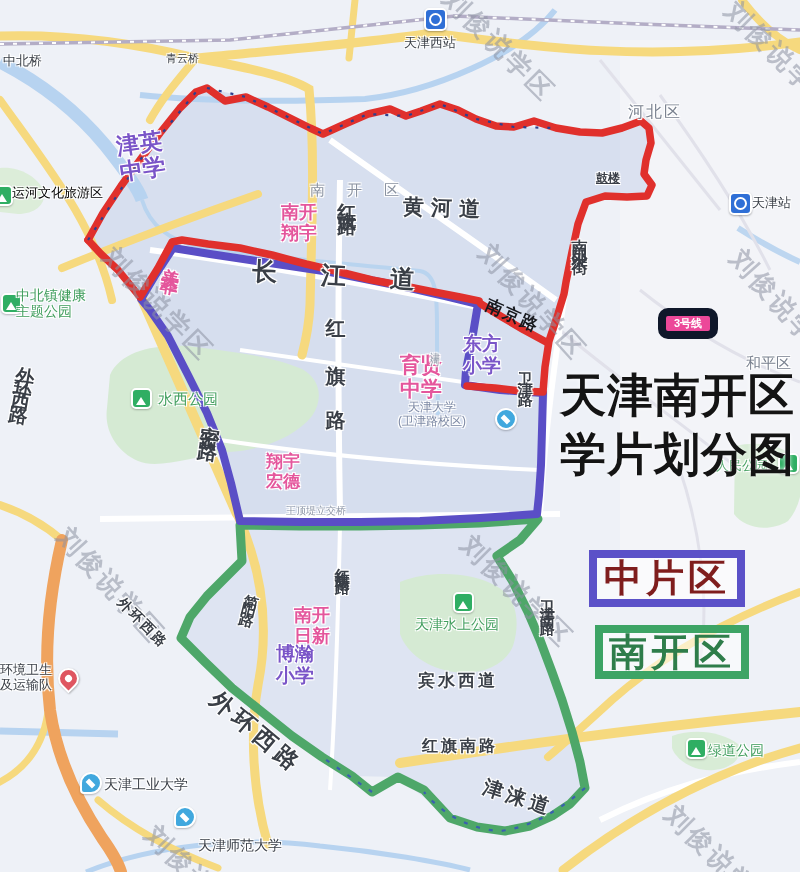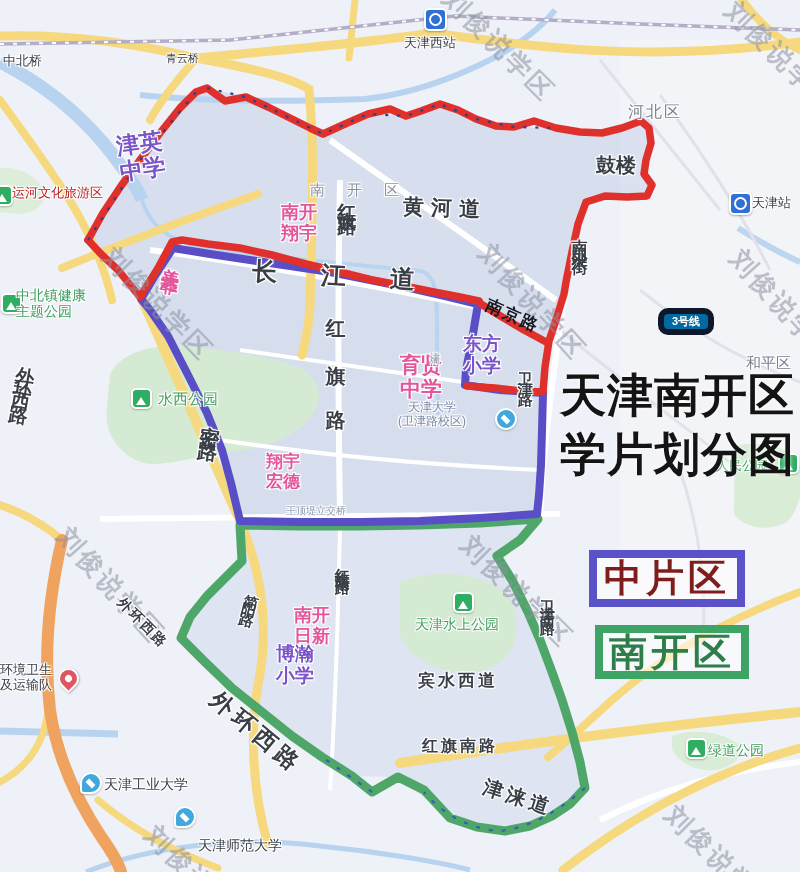--- a/index.html
+++ b/index.html
@@ -28,22 +28,22 @@
          border:2px solid #fff;box-shadow:0 1px 2px rgba(0,0,0,.3);z-index:9;}
   .micon::after{content:"";position:absolute;inset:3px;border:2px solid #fff;border-radius:50%;}
   .sicon{position:absolute;width:18px;height:18px;background:#41a8de;border-radius:50% 50% 50% 4px;
          border:2px solid #fff;box-shadow:0 1px 2px rgba(0,0,0,.25);z-index:9;}
   .sicon::after{content:"";position:absolute;left:4px;top:5px;width:9px;height:9px;background:#fff;
          transform:rotate(45deg) scaleY(.55);}
   .rpin{position:absolute;width:17px;height:17px;background:#df5560;border-radius:50% 50% 50% 0;
         transform:rotate(-45deg);border:2px solid #fff;box-shadow:0 1px 2px rgba(0,0,0,.3);z-index:9;}
   .rpin::after{content:"";position:absolute;inset:5px;background:#fff;border-radius:50%;}
   
-  .pill{position:absolute;background:#0369a1;color:#fff;font-size:11px;font-weight:bold;
-        border:6px solid #0f172a;border-radius:10px;padding:1px 8px;z-index:10;line-height:1.2;}
+  .pill{position:absolute;background:#ec4899;color:#fff;font-size:11px;font-weight:bold;
+        border:8px solid #0f172a;border-radius:10px;padding:1px 8px;z-index:10;line-height:1.2;}
   
   #title{position:absolute;left:560px;top:366px;width:246px;z-index:20;color:#141414;
          font-weight:900;font-size:46px;line-height:1.28;letter-spacing:1px;white-space:pre-line;
          text-shadow:0 0 4px rgba(255,255,255,.8);}
   .legend-box{position:absolute;z-index:20;display:flex;align-items:center;justify-content:center;
          background:rgba(255,255,255,.55);font-weight:900;font-size:38px;letter-spacing:4px;}
   #legend-north{left:583px;top:478px;width:148px;height:42px;border:8px solid #e0302c;color:#8f4136;}
   #legend-middle{left:589px;top:550px;width:140px;height:41px;border:8px solid #5b51c8;color:#7f1d1d;}
   #legend-south{left:595px;top:625px;width:138px;height:38px;border:8px solid #3da465;color:#2e7d4a;}
 </style>
@@ -136,23 +136,23 @@
   <div class="wm" style="left:748px;top:242px;transform:rotate(48deg);">刘俊说学区</div>
   <div class="wm" style="left:682px;top:798px;transform:rotate(45deg);">刘俊说学区</div>
   <div class="wm" style="left:162px;top:818px;transform:rotate(45deg);">刘俊说学区</div>
   <div class="wm" style="left:478px;top:528px;transform:rotate(45deg);">刘俊说学区</div>
   <div class="wm" style="left:742px;top:-6px;transform:rotate(45deg);">刘俊说学区</div>
 
   <div class="lbl" style="left:3px;top:54px;font-size:13px;">中北桥</div>
   <div class="lbl" style="left:166px;top:52px;font-size:11px;">青云桥</div>
   <div class="lbl" style="left:404px;top:36px;font-size:13px;">天津西站</div>
   <div class="lbl gray" style="left:628px;top:103px;font-size:16px;letter-spacing:2px;">河北区</div>
-  <div class="lbl b" style="left:596px;top:154px;font-size:20px;">鼓楼</div>
+  <div class="lbl b" style="left:596px;top:172px;font-size:12px;text-decoration:underline;">鼓楼</div>
   <div class="lbl" style="left:752px;top:196px;font-size:13px;">天津站</div>
-  <div class="lbl" style="left:12px;top:186px;font-size:13px;color:#b91c1c;">运河文化旅游区</div>
+  <div class="lbl" style="left:12px;top:186px;font-size:13px;color:#000000;">运河文化旅游区</div>
   <div class="lbl b" style="left:403px;top:196px;font-size:21px;letter-spacing:7px;transform:rotate(2deg);">黄河道</div>
   <div class="lbl" style="left:310px;top:181px;font-size:15px;color:#8a92a0;letter-spacing:22px;">南开区</div>
   <div class="lbl b v" style="left:336px;top:188px;font-size:19px;letter-spacing:7px;">红旗路</div>
   <div class="lbl b pink ctr" style="left:281px;top:202px;font-size:18px;">南开
 翔宇</div>
   <div class="lbl b" style="left:252px;top:262px;font-size:25px;letter-spacing:44px;transform:rotate(3deg);">长江道</div>
   <div class="lbl b v" style="left:570px;top:226px;font-size:16px;letter-spacing:5px;">南门外大街</div>
   <div class="lbl b purple ctr" style="left:118px;top:130px;font-size:23px;transform:rotate(-8deg);">津英
 中学</div>
   <div class="lbl b pink v" style="left:163px;top:254px;font-size:18px;letter-spacing:4px;transform:rotate(10deg);">美达菲</div>

